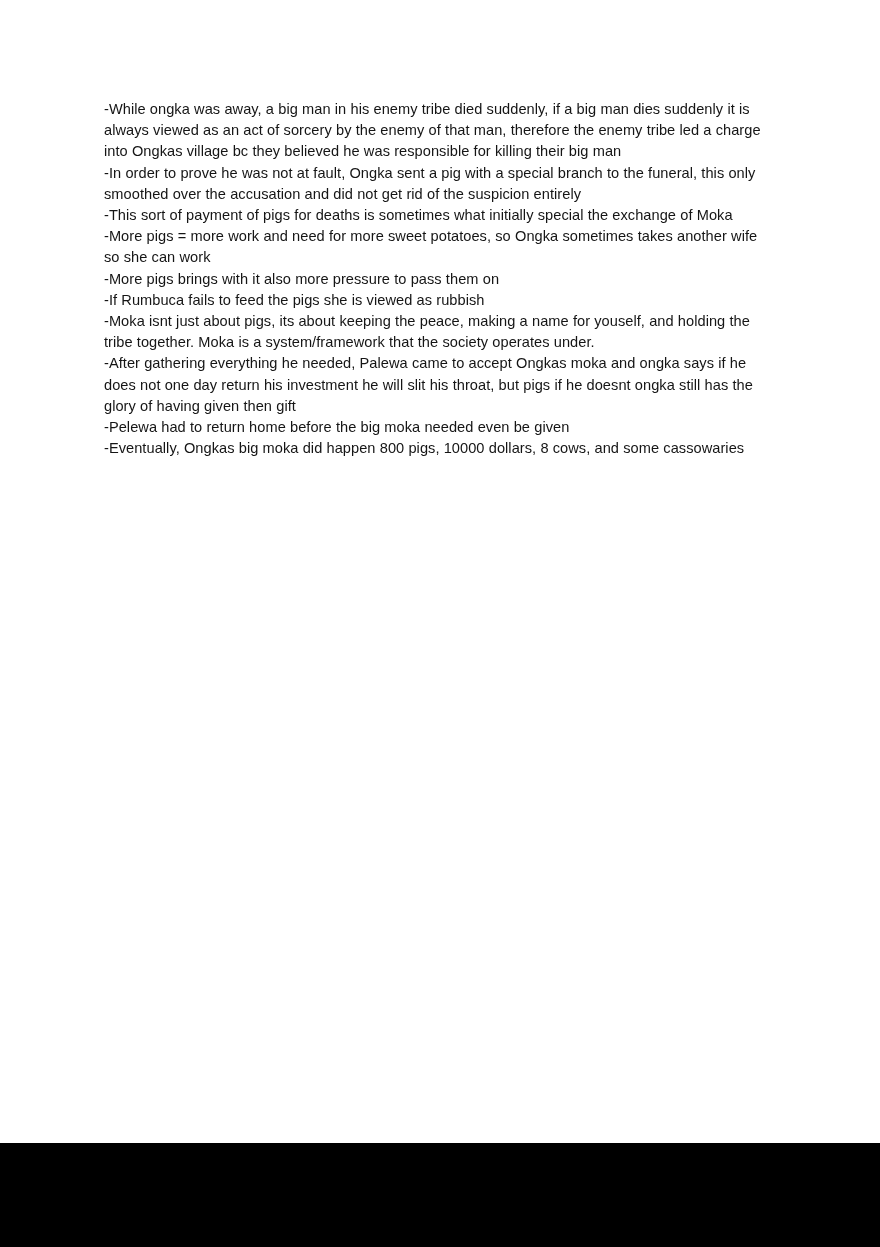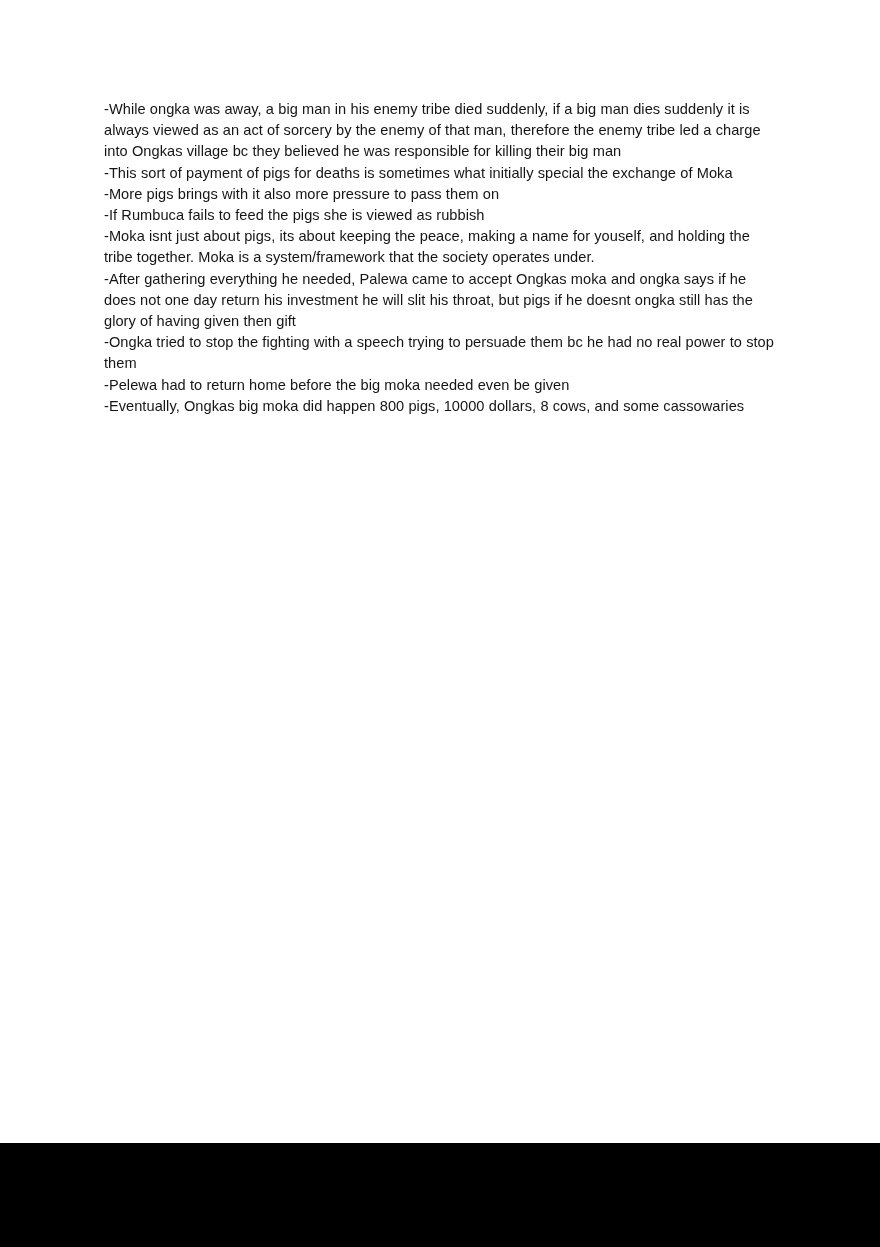--- a/index.html
+++ b/index.html
@@ -67,26 +67,27 @@
 </style>
 </head>
 <body>
 
 <div id="page">
 
   <div class="page-sheet">
 
     <div class="notes-column">
       <p class="note-line">-While ongka was away, a big man in his enemy tribe died suddenly, if a big man dies suddenly it is always viewed as an act of sorcery by the enemy of that man, therefore the enemy tribe led a charge into Ongkas village bc they believed he was responsible for killing their big man</p>
+      <p class="note-line">-In order to prove he was not at fault, Ongka sent a pig with a special branch to the funeral, this only smoothed over the accusation and did not get rid of the suspicion entirely</p>
       <p class="note-line">-This sort of payment of pigs for deaths is sometimes what initially special the exchange of Moka</p>
+      <p class="note-line">-More pigs = more work and need for more sweet potatoes, so Ongka sometimes takes another wife so she can work</p>
       <p class="note-line">-More pigs brings with it also more pressure to pass them on</p>
       <p class="note-line">-If Rumbuca fails to feed the pigs she is viewed as rubbish</p>
       <p class="note-line">-Moka isnt just about pigs, its about keeping the peace, making a name for youself, and holding the tribe together. Moka is a system/framework that the society operates under.</p>
       <p class="note-line">-After gathering everything he needed, Palewa came to accept Ongkas moka and ongka says if he does not one day return his investment he will slit his throat, but pigs if he doesnt ongka still has the glory of having given then gift</p>
-      <p class="note-line">-Ongka tried to stop the fighting with a speech trying to persuade them bc he had no real power to stop them</p>
       <p class="note-line">-Pelewa had to return home before the big moka needed even be given</p>
       <p class="note-line">-Eventually, Ongkas big moka did happen 800 pigs, 10000 dollars, 8 cows, and some cassowaries</p>
     </div>
 
   </div>
 
   <div class="bottom-band"></div>
 
 </div>
 

